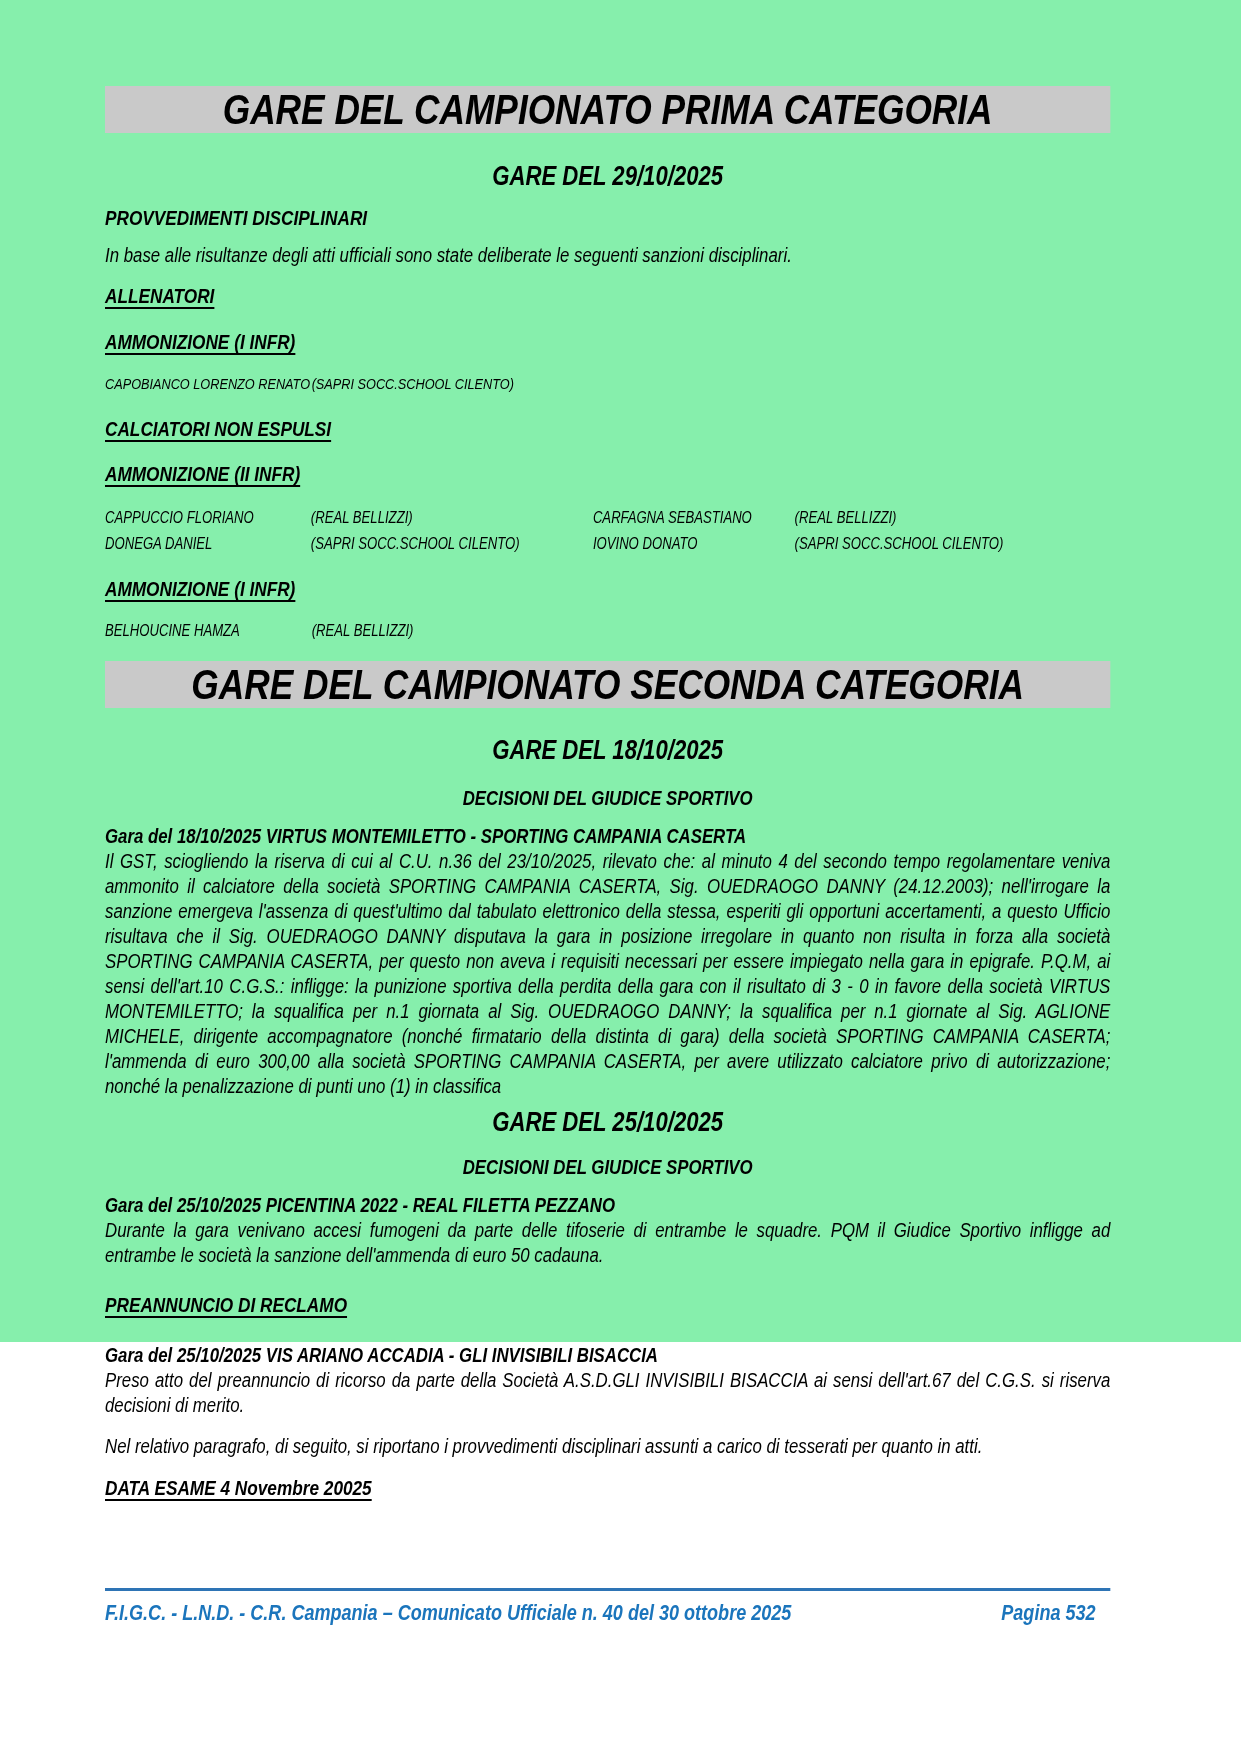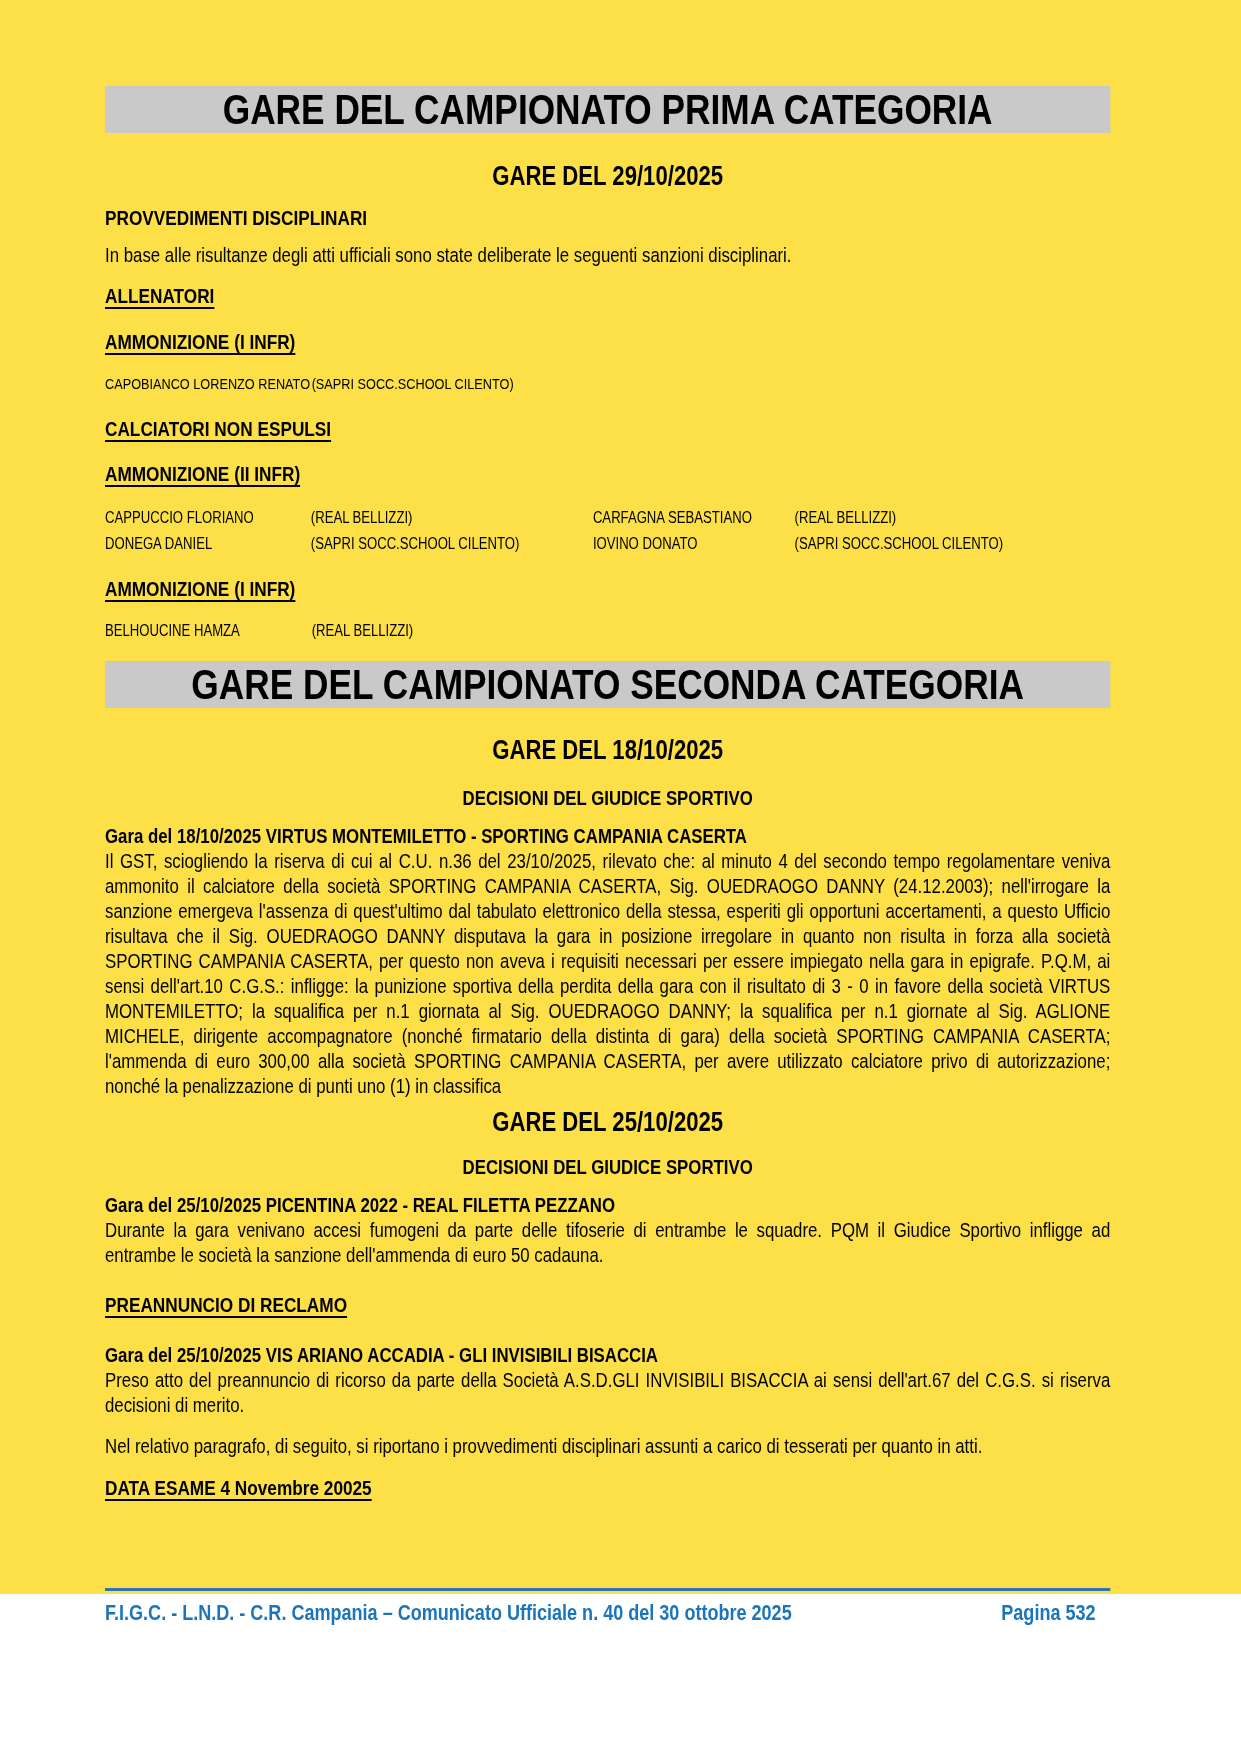--- a/index.html
+++ b/index.html
@@ -3,21 +3,21 @@
 <meta charset="utf-8">
 <style>
   * { margin: 0; padding: 0; box-sizing: border-box; }
   html, body {
     width: 1241px; height: 1755px;
     background: #ffffff;
     overflow: hidden;
     font-family: "Liberation Sans", "DejaVu Sans", sans-serif;
     color: #000;
   }
-  .page { position: relative; width: 1241px; height: 1594px; background: #fde047; }
+  .page { position: relative; width: 1241px; height: 1342px; background: #86efac; font-style: italic; }
   
   .content {
     position: absolute; left: 105px; top: 0;
     width: 1226px;
     transform: scaleX(0.82);
     transform-origin: 0 0;
     padding-top: 86px;
   }
   .banner {
     background: var(--banner-bg, #C9C9C9);

